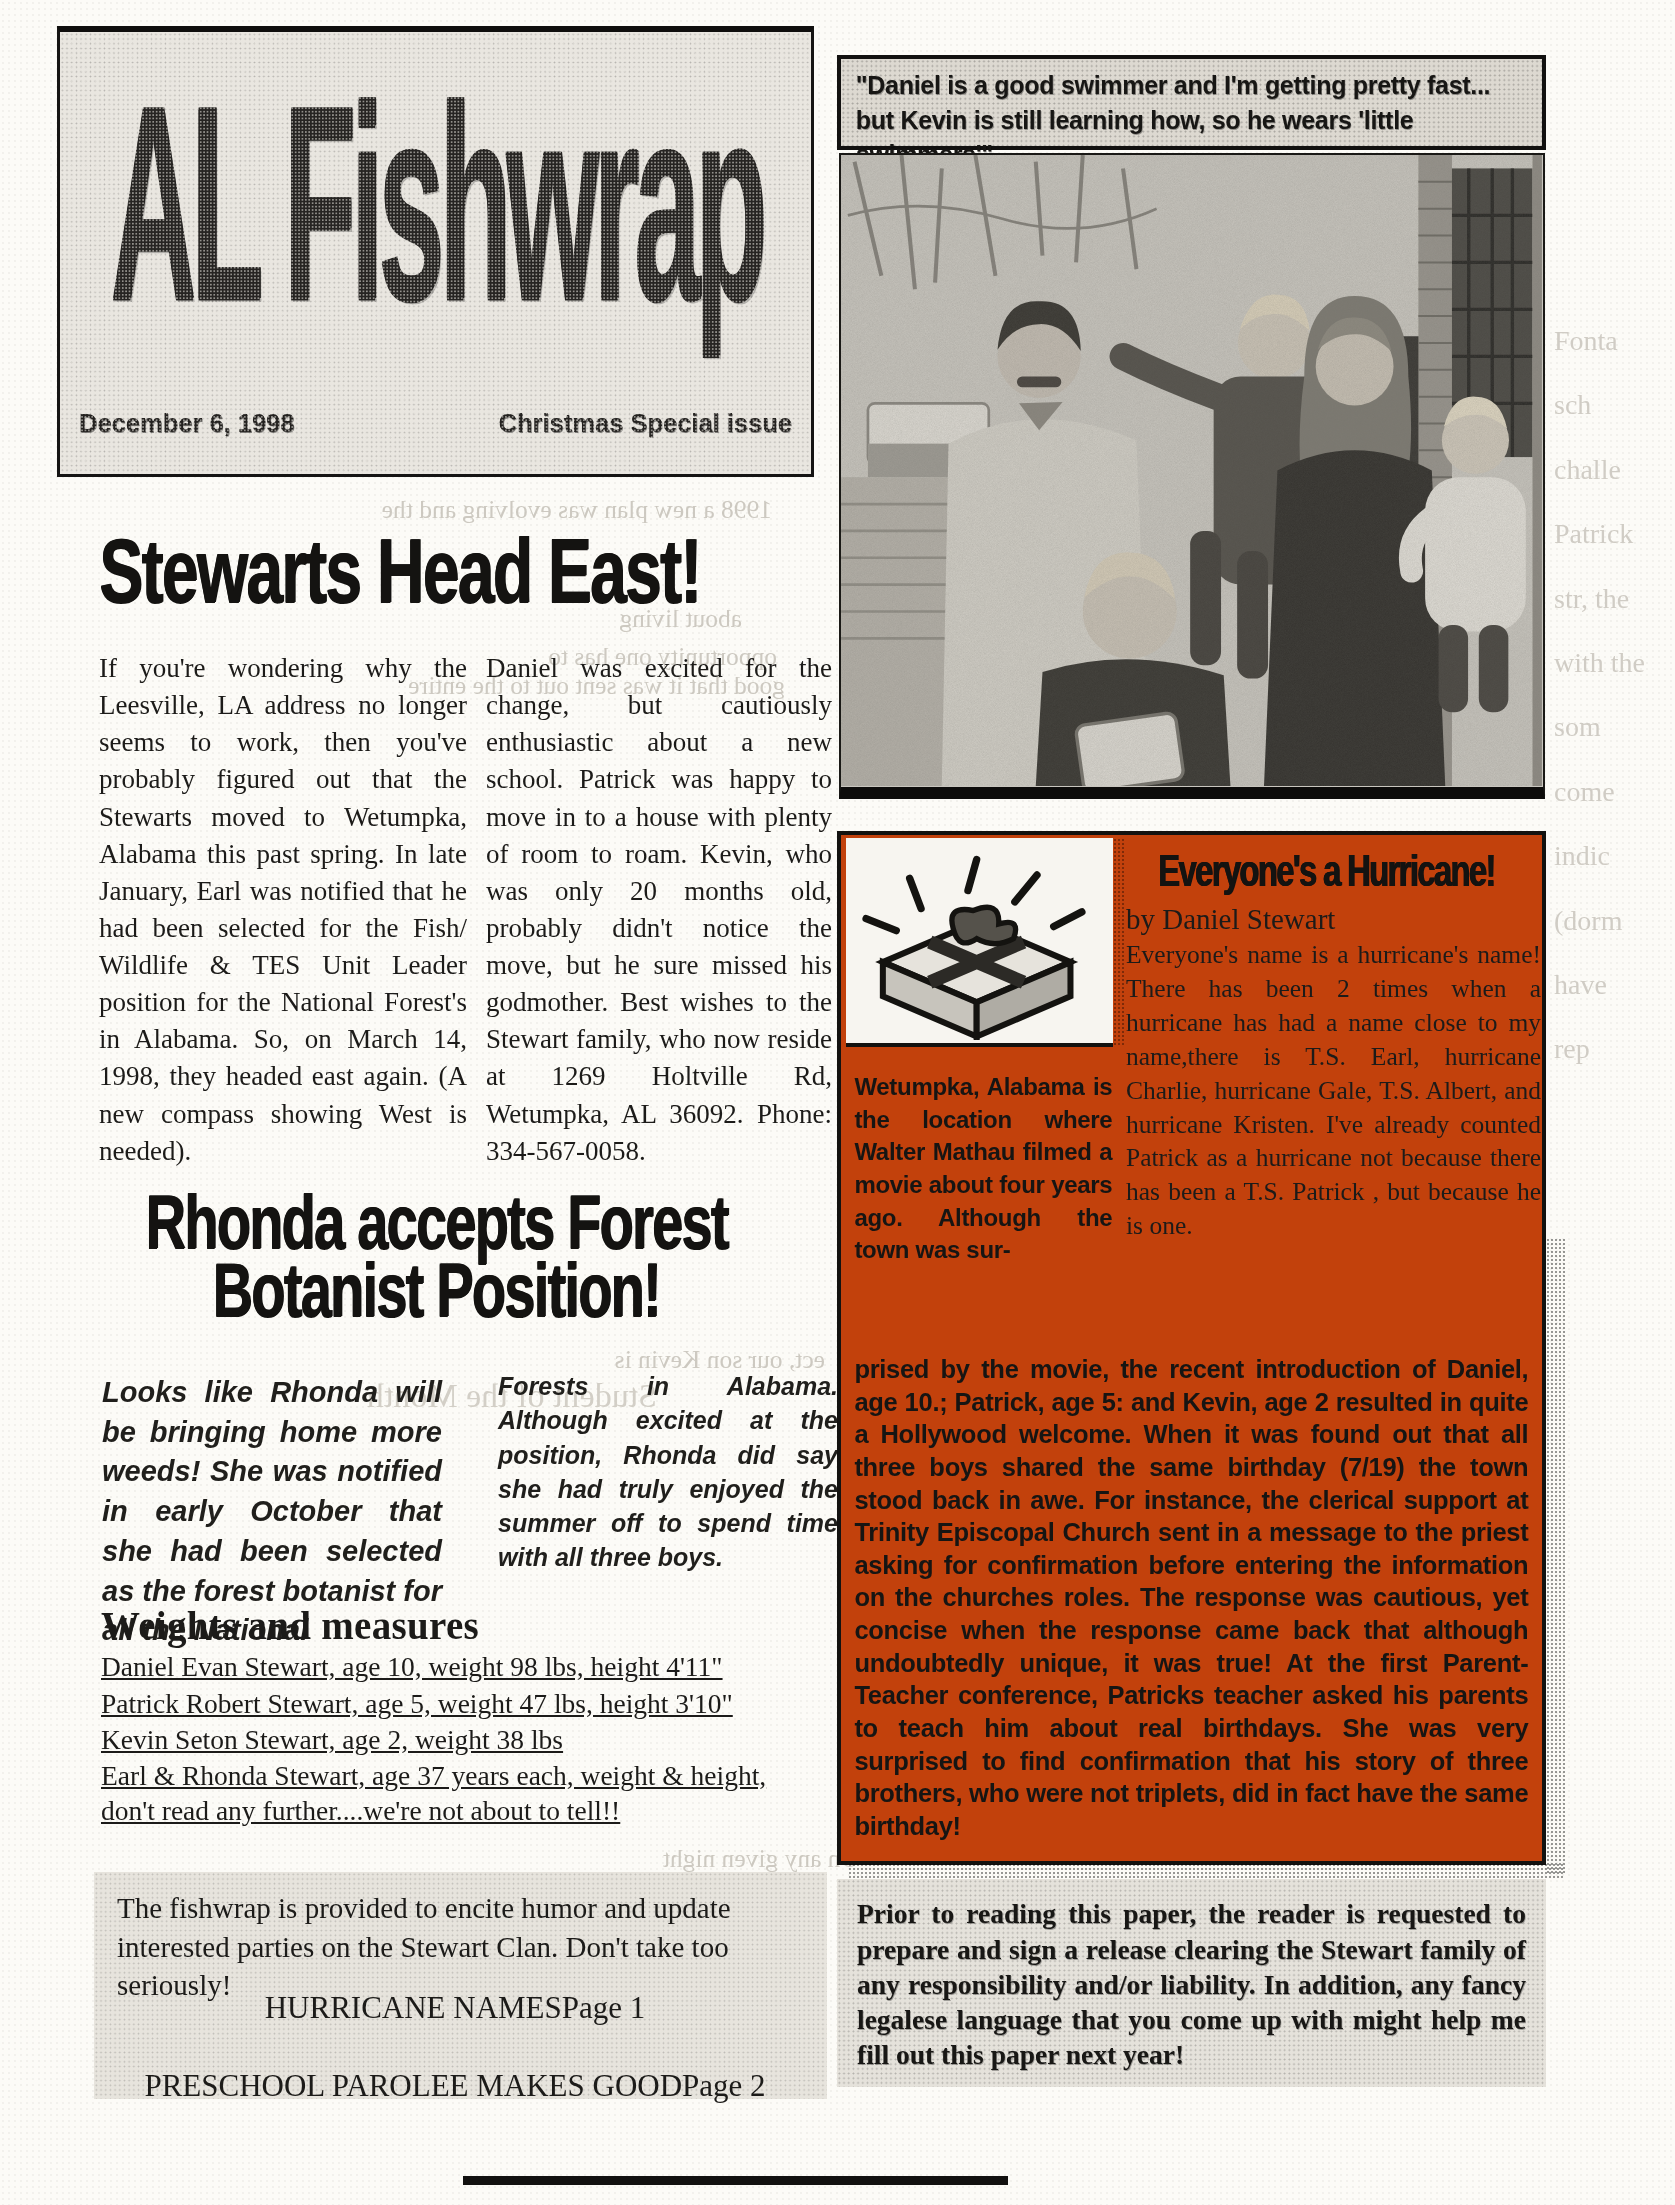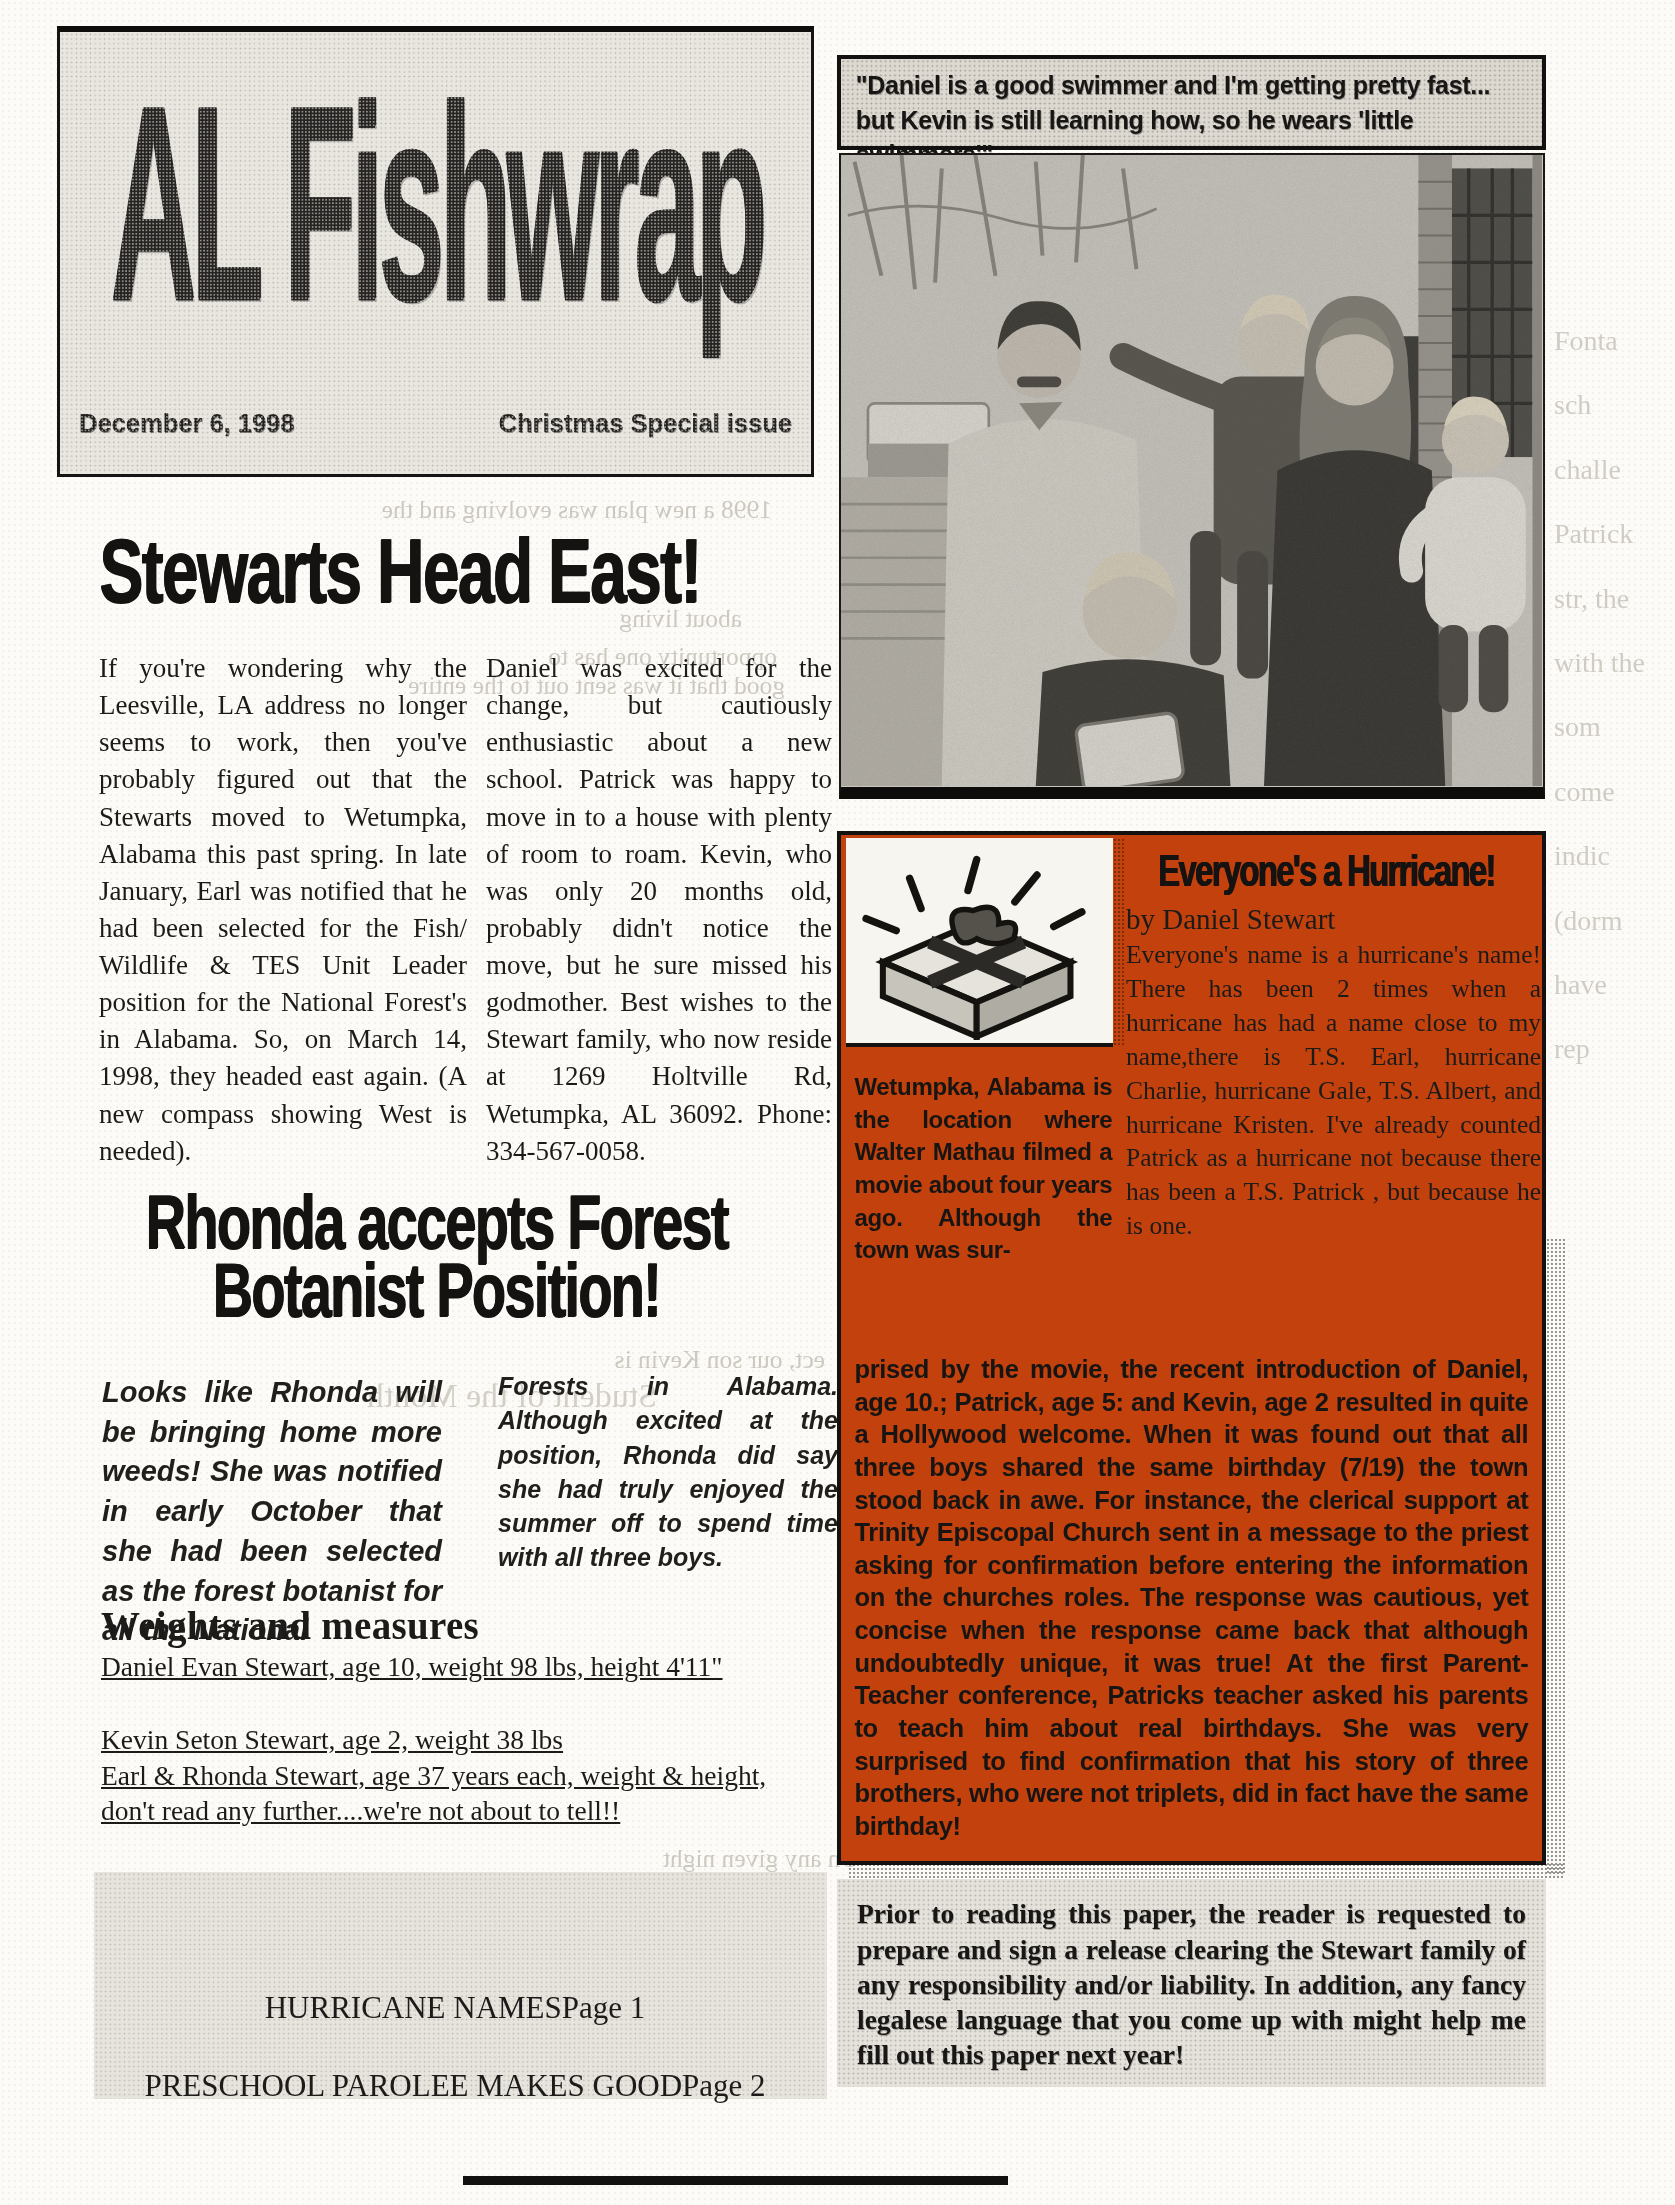--- a/index.html
+++ b/index.html
@@ -279,25 +279,27 @@
 
   <div class="headline-rhonda head">
     <span class="scale">Rhonda accepts Forest</span><br>
     <span class="scale">Botanist Position!</span>
   </div>
   <p class="col ital just rho-col1">Looks like Rhonda will be bringing home more weeds!  She was notified in early October that she had been selected as the forest botanist for all the National</p>
   <p class="col ital just rho-col2">Forests in Alabama.  Although excited at the position, Rhonda did say she had truly enjoyed the summer off to spend time with all three boys.</p>
 
   <div class="weights-head serif">Weights and measures</div>
   <div class="weights-line serif" style="top:1652px;">Daniel Evan Stewart, age 10, weight 98 lbs, height 4'11"</div>
+  <div class="weights-line serif" style="top:1689px;">Patrick Robert Stewart, age 5, weight 47 lbs, height 3'10"</div>
   <div class="weights-line serif" style="top:1725px;">Kevin Seton Stewart, age 2, weight 38 lbs</div>
   <div class="weights-line serif" style="top:1761px;">Earl &amp; Rhonda Stewart, age 37 years each, weight &amp; height,</div>
   <div class="weights-line serif" style="top:1796px;">don't read any further....we're not about to tell!!</div>
 
   <div class="footer-box">
+    <div class="footer-text serif">The fishwrap is provided to encite humor and update interested parties on the Stewart Clan.  Don't take too seriously!</div>
     <div class="index-row index-row1">
       <span class="serif">HURRICANE NAMES</span>
       <span class="serif">Page 1</span>
     </div>
     <div class="index-row index-row2">
       <span class="serif">PRESCHOOL PAROLEE MAKES GOOD</span>
       <span class="serif">Page 2</span>
     </div>
   </div>
 

